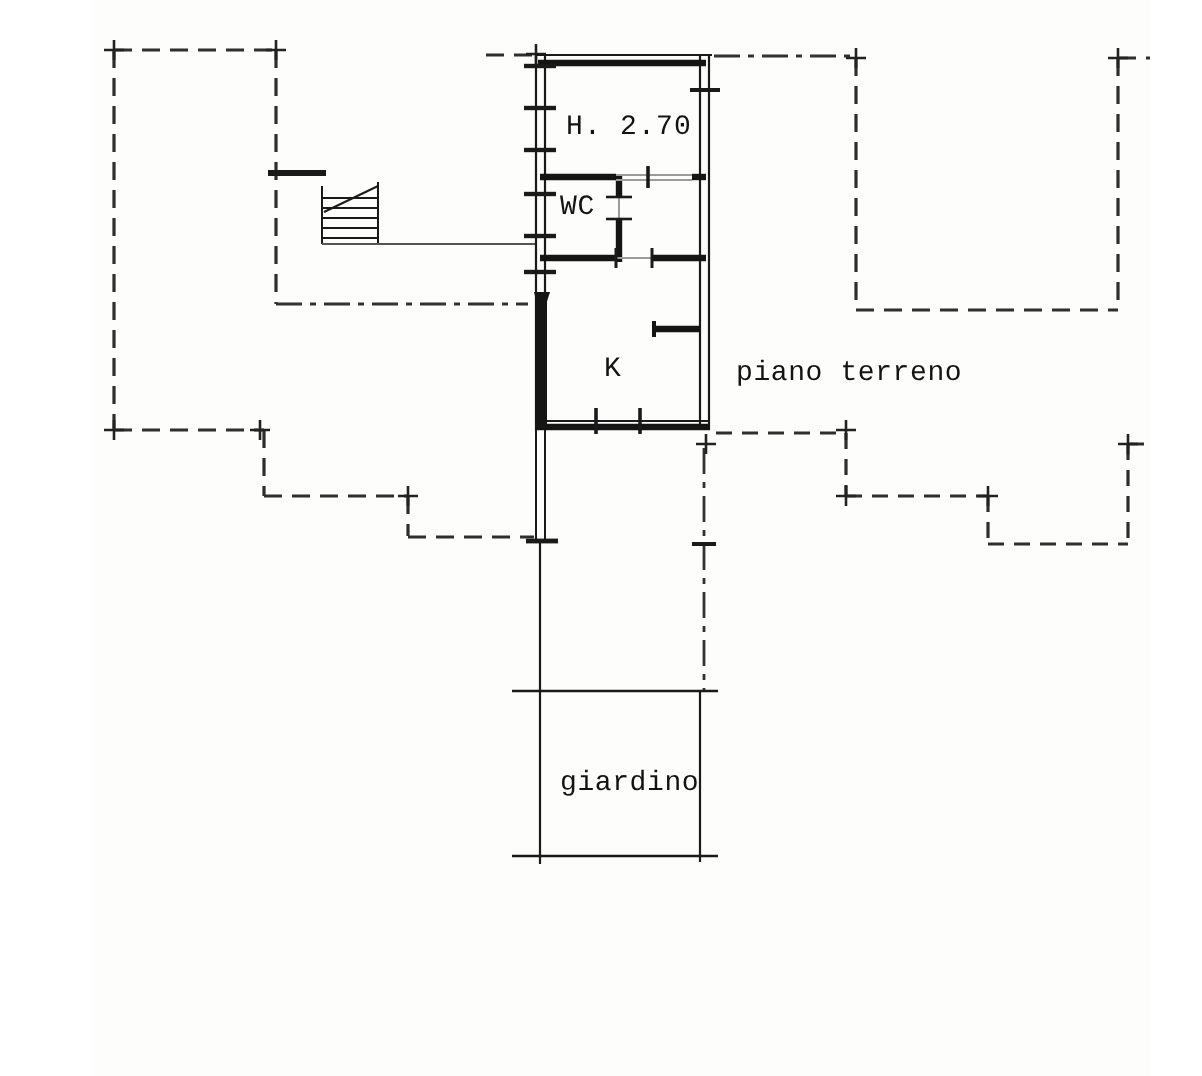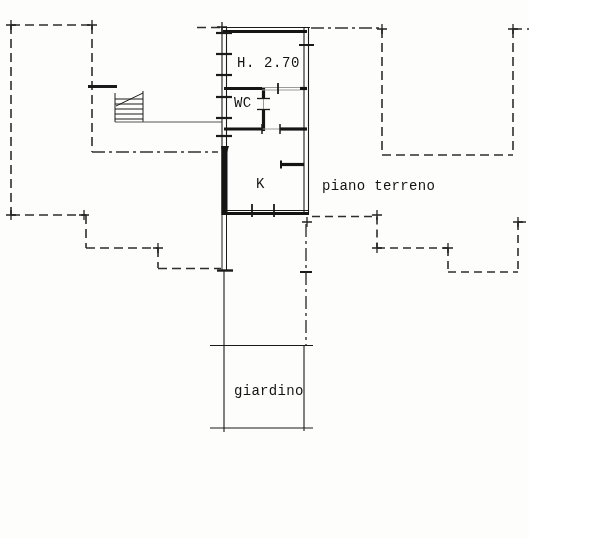--- a/index.html
+++ b/index.html
@@ -3,20 +3,21 @@
 <meta charset="utf-8">
 <style>
   html, body { margin: 0; padding: 0; background: #ffffff; }
   .canvas {
     position: relative;
     width: 529px;
     height: 538px;
     background: #fdfdfc;
     overflow: hidden;
     font-family: "Liberation Mono", "DejaVu Sans Mono", monospace;
+    margin-left: 46px;
   }
   svg { display: block; }
   text {
     font-family: "Liberation Mono", "DejaVu Sans Mono", monospace;
     fill: #131313;
   }
   .lbl     { font-size: 14px; letter-spacing: 0.3px; }
   .lbl-big { font-size: 14px; letter-spacing: 0.6px; }
 </style>
 </head>

